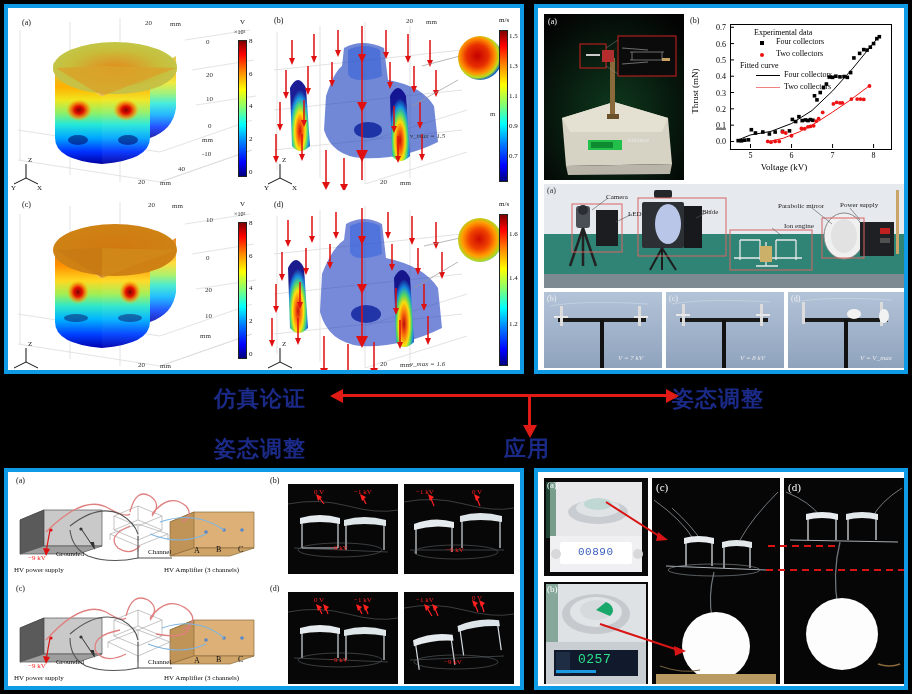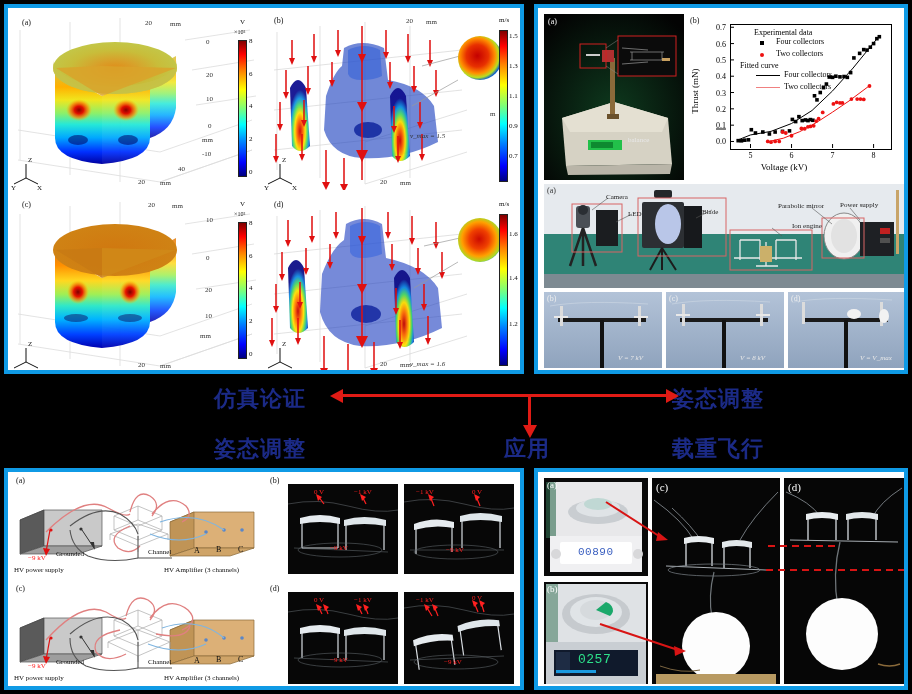--- a/index.html
+++ b/index.html
@@ -632,21 +632,21 @@
           <path d="M64 14 L48 26 M88 30 L72 38"></path>
           <path d="M168 26 L152 34"></path>
           <path d="M228 44 L238 52"></path>
           <path d="M268 24 L288 40"></path>
             <path d="M306 24 L316 36"></path>
         </g>
       </svg>
       <span class="lbl" style="left:62px;top:9px;color:#222;">Camera</span>
       <span class="lbl" style="left:84px;top:26px;color:#222;">LED</span>
       <span class="lbl" style="left:158px;top:24px;color:#222;">Blade</span>
-      <span class="lbl" style="left:212px;top:38px;color:#222;padding-left:36px;">Ion engine</span>
+      <span class="lbl" style="left:204px;top:38px;color:#222;padding-left:36px;">Ion engine</span>
       <span class="lbl" style="left:234px;top:18px;color:#222;">Parabolic mirror</span>
       <span class="lbl" style="left:296px;top:17px;color:#222;">Power supply</span>
     </div>
 
     <div class="photo" style="left:6px;top:284px;width:118px;height:76px;background:#9fb2cb;">
       <span class="tag" style="left:3px;top:2px;color:#eee;">(b)</span>
       <svg width="118" height="76" viewBox="0 0 118 76" style="position:absolute;left:0;top:0;">
         <defs>
             <linearGradient id="bg1" x1="0" y1="0" x2="0" y2="1">
           <stop offset="0" stop-color="#b3c3d8"></stop>
@@ -694,21 +694,20 @@
       </svg>
       <span class="lbl" style="left:72px;top:62px;color:#e8e8e8;font-style:italic;">V = V_max</span>
     </div>
   </div>
 
   <div style="position:absolute;left:0;top:378px;width:812px;height:88px;">
     <span class="cn" style="left:214px;top:6px;">仿真论证</span>
     <span class="cn" style="left:672px;top:6px;">姿态调整</span>
     <span class="cn" style="left:214px;top:56px;">姿态调整</span>
     <span class="cn" style="left:504px;top:56px;">应用</span>
-    <span class="cn" style="left:672px;top:56px;">载重飞行</span>
 
     <div class="arrow-h" style="left:343px;top:16px;width:323px;"></div>
     <span class="ahead left" style="left:330px;top:11px;"></span>
     <span class="ahead right" style="left:666px;top:11px;"></span>
     <div class="arrow-v" style="left:528px;top:17px;height:32px;"></div>
     <span class="ahead down" style="left:523px;top:47px;"></span>
   </div>
 
   <div class="panel" style="left:4px;top:468px;width:520px;height:222px;">
 

